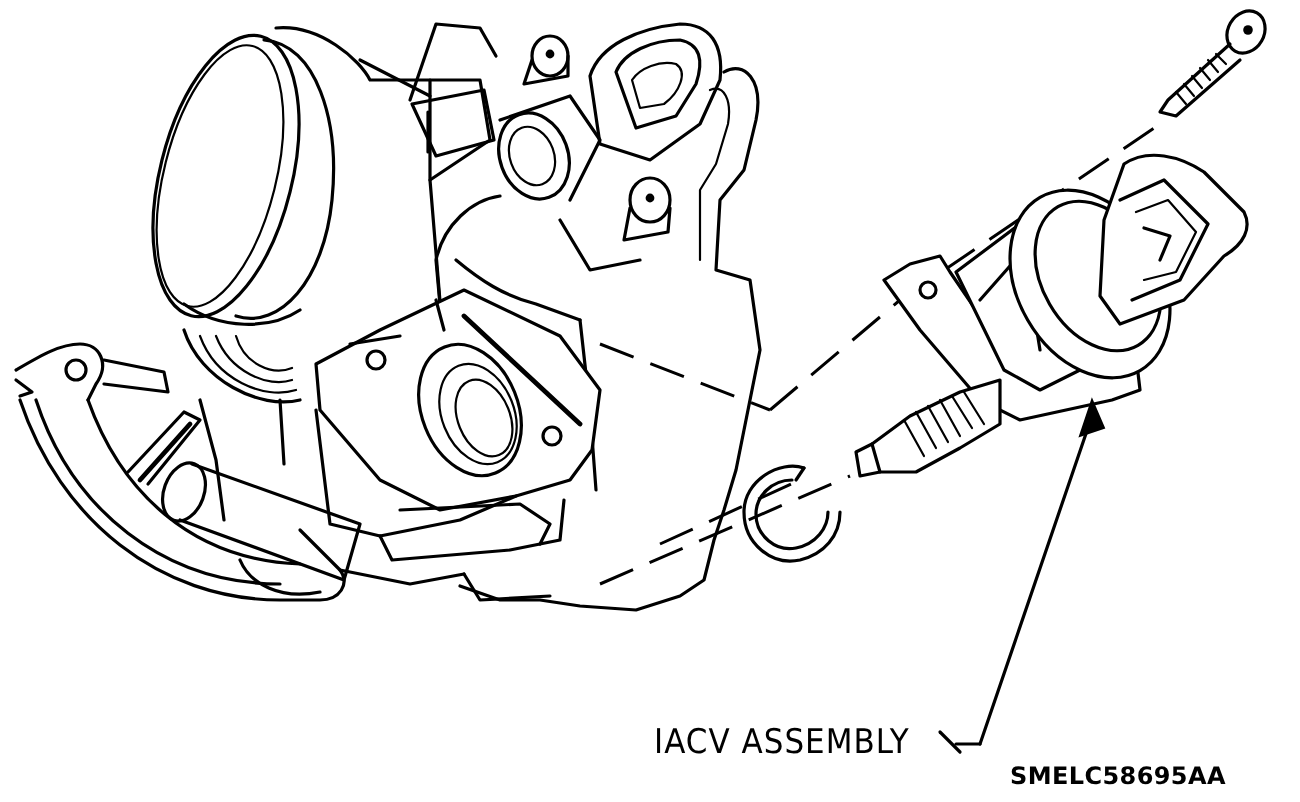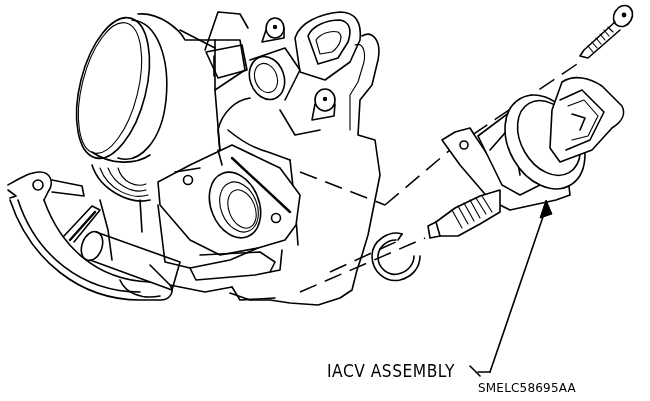--- a/index.html
+++ b/index.html
@@ -10,21 +10,21 @@
     .ln { fill: none; stroke: #000; stroke-width: 1.6; stroke-linejoin: round; stroke-linecap: round; }
     .thin { fill: none; stroke: #000; stroke-width: 1.1; stroke-linejoin: round; stroke-linecap: round; }
     .thick { fill: none; stroke: #000; stroke-width: 2.4; stroke-linecap: round; }
     .dash { fill: none; stroke: #000; stroke-width: 1.5; stroke-dasharray: 18 9; }
     .wfill { fill: #fff; stroke: #000; stroke-width: 1.6; stroke-linejoin: round; }
     .label {
       position: absolute; font-family: "DejaVu Sans", sans-serif; color: #000;
       white-space: nowrap; letter-spacing: 0.5px;
     }
     .label-main { left: 327px; top: 362px; font-size: 15.5px; font-weight: normal; transform: scaleY(1.1); }
-    .label-code { left: 478px; top: 381px; font-size: 12px; font-weight: normal; letter-spacing: 0.2px; }
+    .label-code { left: 505px; top: 381px; font-size: 12px; font-weight: bold; letter-spacing: 0.2px; }
   </style>
 </head>
 <body>
 
 <div id="canvas">
   <svg class="art" width="650" height="401" viewBox="0 0 650 401">
 
     <g>
 
       <path class="ln" d="M138,14 C160,12 180,30 185,40 L240,40 L245,70 L215,90"></path>

